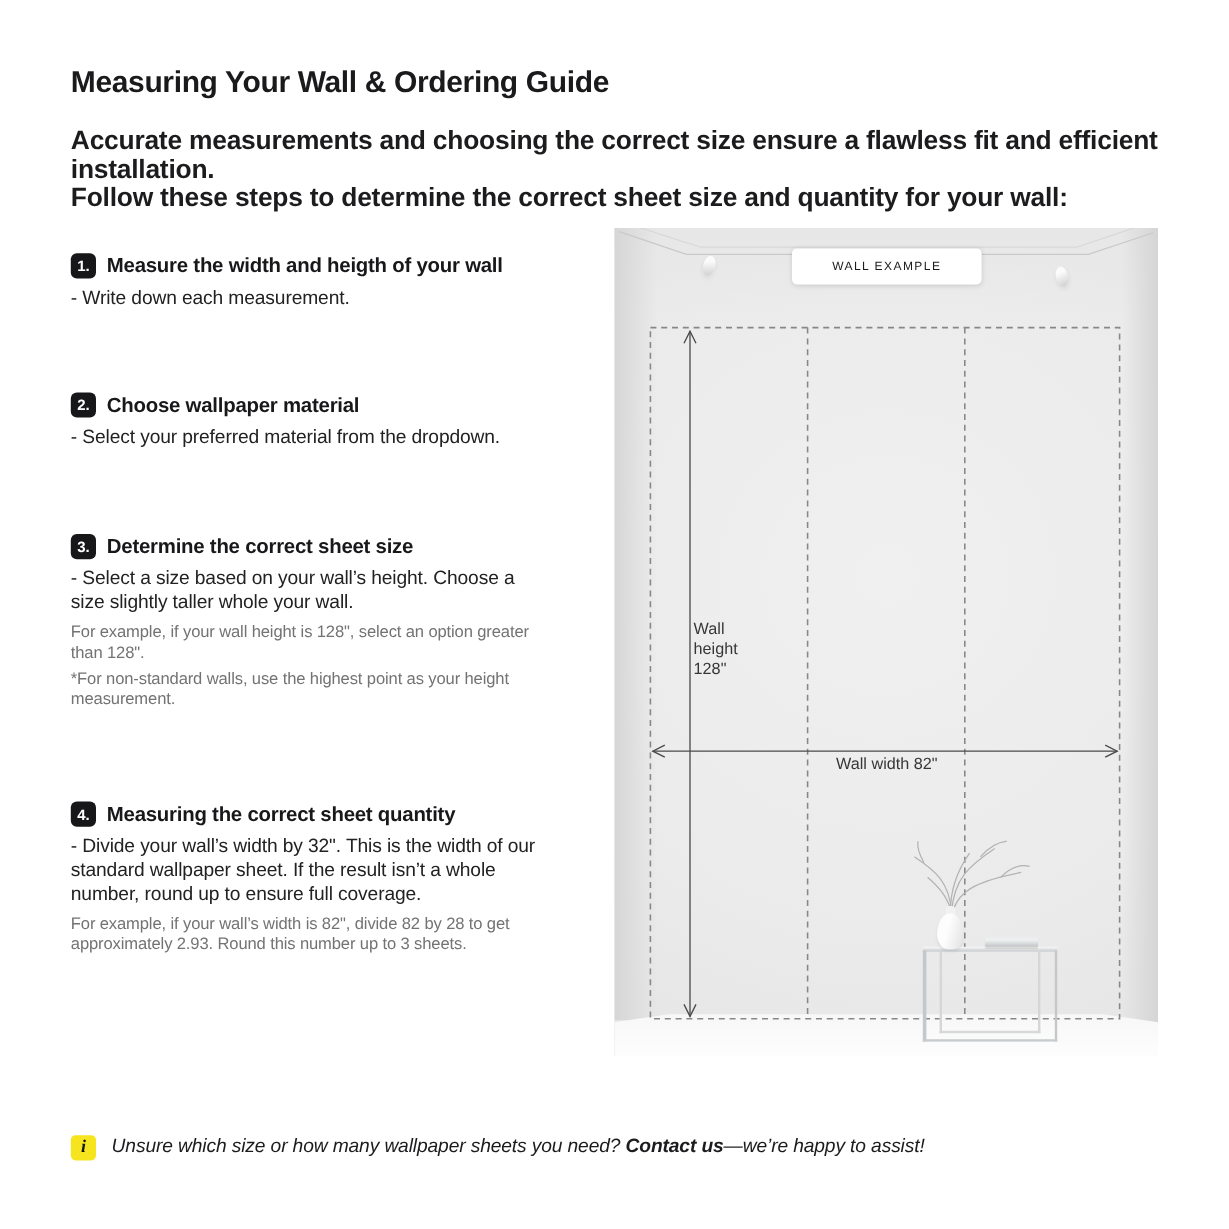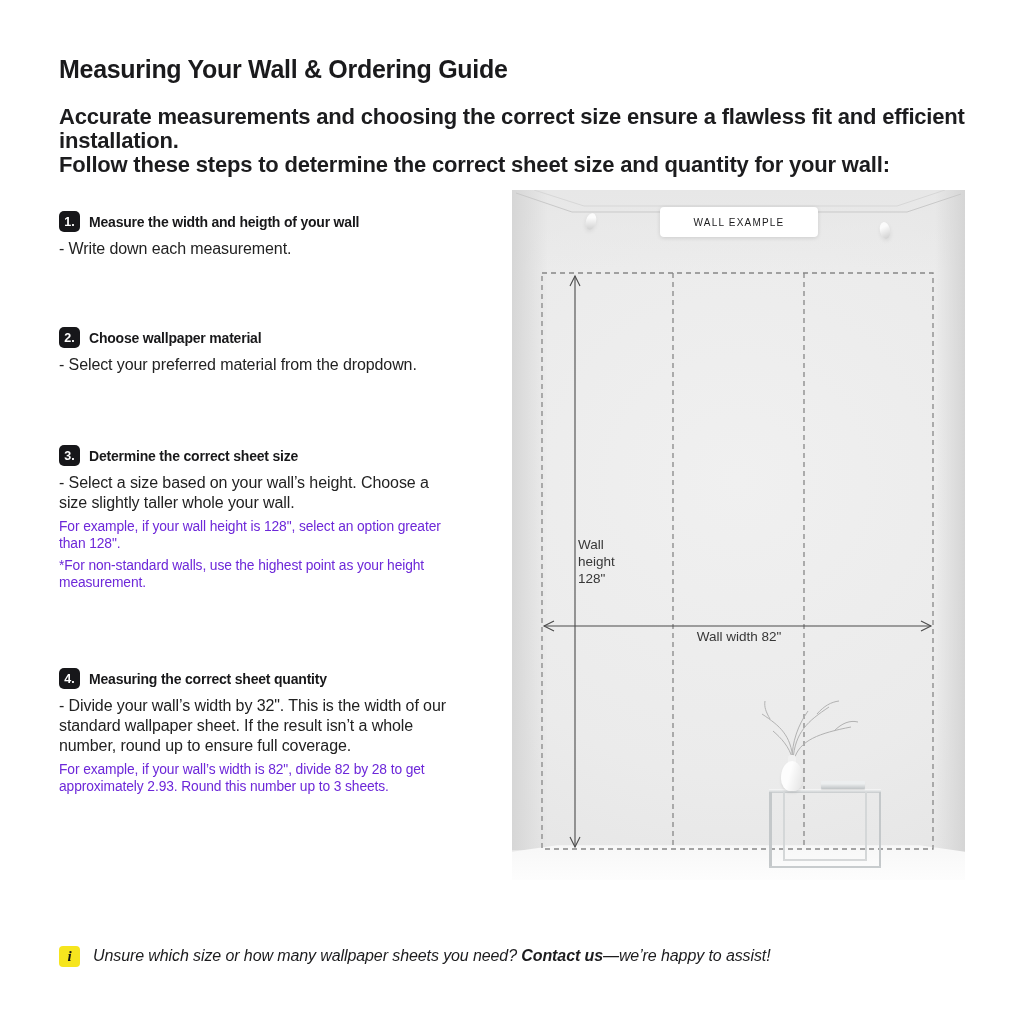--- a/index.html
+++ b/index.html
@@ -10,25 +10,25 @@
   
   .title { position:absolute; left:59px; top:55px; font-size:25px; font-weight:700;
            letter-spacing:-0.3px; color:#1a1a1c; }
   .intro { position:absolute; left:59px; top:105px; width:950px; font-size:22px; font-weight:700;
            line-height:24px; letter-spacing:-0.2px; white-space:pre-line; color:#1c1c1e; }
 
   .step { position:absolute; left:59px; width:470px; }
   .step-head { display:flex; align-items:center; gap:9px; }
   .badge { width:21px; height:21px; background:#17171a; color:#fff; border-radius:5px;
            font-size:12.5px; font-weight:700; display:flex; align-items:center; justify-content:center; flex:0 0 auto; }
-  .step-heading { font-size:14px; font-weight:700; letter-spacing:-0.2px; color:#18181a; }
+  .step-heading { font-size:17px; font-weight:700; letter-spacing:-0.2px; color:#18181a; }
   .step-body { margin-top:7px; font-size:16px; line-height:20px; letter-spacing:-0.1px;
                white-space:pre-line; color:#222; }
   .step-note { margin-top:5px; font-size:13.8px; line-height:17px; letter-spacing:-0.1px;
-               white-space:pre-line; color:#6d28d9; }
+               white-space:pre-line; color:#737373; }
   .step-note.spaced { }
 
   
   .footer { position:absolute; left:59px; top:945px; display:flex; align-items:flex-start; gap:13px; }
   .info-icon { width:21px; height:21px; background:#f6e51e; border-radius:4px; margin-top:1px;
                font-family:"Liberation Serif","DejaVu Serif",serif; font-style:italic; font-weight:700;
                font-size:15px; color:#141414; display:flex; align-items:center; justify-content:center; flex:0 0 auto; }
   .footer-text { font-size:16px; line-height:22px; letter-spacing:-0.1px; color:#1c1c1e;font-style:italic; }
   .footer-text b { font-weight:700; }
 
@@ -49,21 +49,21 @@
           box-shadow:0 2px 4px rgba(0,0,0,0.07); }
   .spot.left { left:74px; top:23px; transform:rotate(14deg); }
   .spot.right { left:368px; top:32px; transform:rotate(-12deg); }
 
   .scene-svg { position:absolute; left:0; top:0; }
 
   .wall-badge { position:absolute; left:148px; top:17px; width:158px; height:30px;
                 background:#fff; border-radius:4px; box-shadow:0 1px 4px rgba(0,0,0,0.13);
                 font-size:10px; font-weight:400; letter-spacing:1.2px; color:#1b1b1d;
                 display:flex; align-items:center; justify-content:center; }
-  .height-label { position:absolute; left:66px; top:346px; font-size:13.5px; line-height:17px;
+  .height-label { position:absolute; left:66px; top:325px; font-size:13.5px; line-height:17px;
                   color:#373737; white-space:pre-line; }
   .width-label { position:absolute; left:147px; top:439px; width:160px; text-align:center;
                  font-size:13.5px; color:#373737; }
 
   
   .side-table { position:absolute; left:257px; top:599px; width:112px; height:79px; }
   .tbl-top   { position:absolute; left:0; right:0; top:0; height:4px; background:linear-gradient(#f9f9f9,#c6cacc); }
   .tbl-leg   { position:absolute; width:2.5px; top:3px; bottom:0; background:#c4c8ca; }
   .tbl-leg.fl { left:0; } .tbl-leg.fr { right:0; }
   .tbl-leg.rl, .tbl-leg.rr { width:2px; bottom:7px; background:#d4d7d8; }

